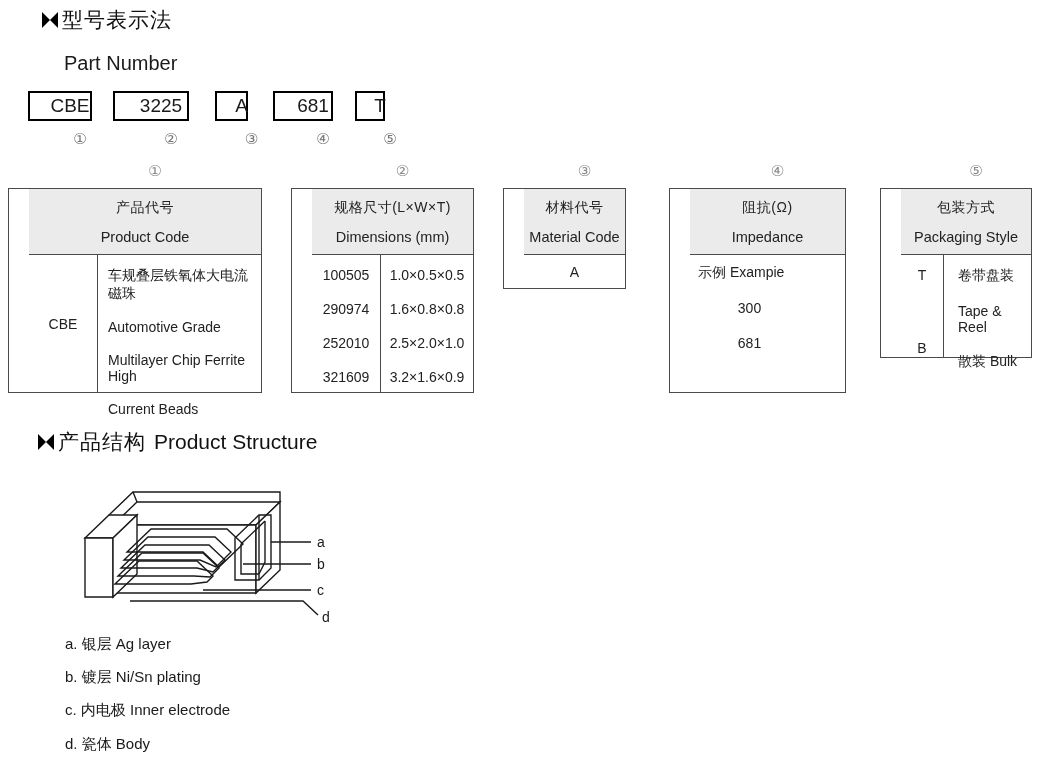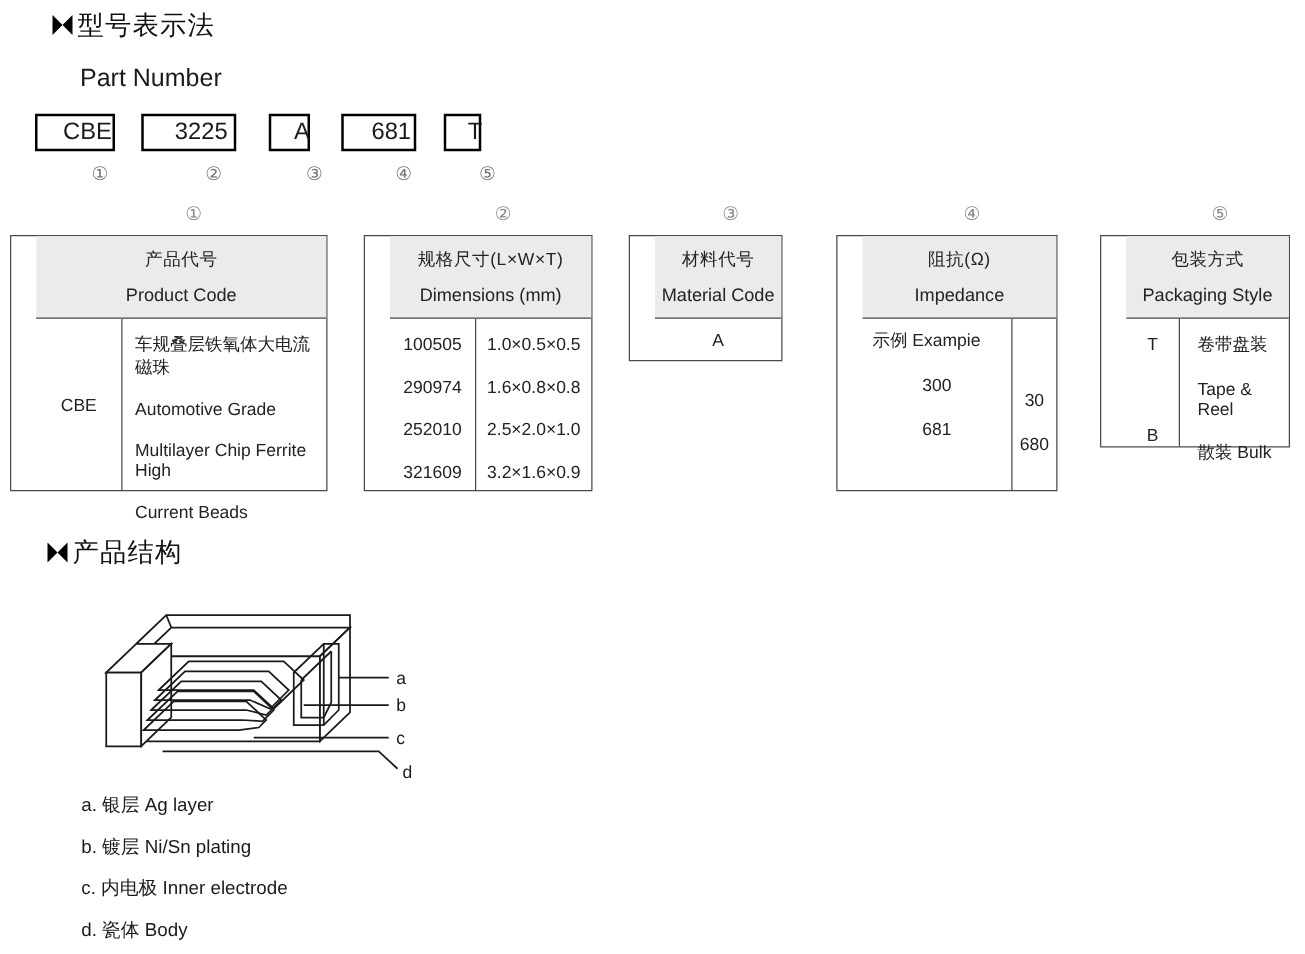--- a/index.html
+++ b/index.html
@@ -199,24 +199,20 @@
   <div class="tbl-head" style="height:66px;">
     <div class="cn">阻抗(Ω)</div>
     <div class="en">Impedance</div>
   </div>
   <div class="tbl-body" style="height:137px;">
     <div style="width:119px; padding-top:9px; box-sizing:border-box;">
       <div class="cellt" style="margin:0 0 18px 8px;">示例 Exampie</div>
       <div class="cellt center" style="margin-bottom:19px;">300</div>
       <div class="cellt center">681</div>
     </div>
-    <div class="col-div" style="flex:1; padding-top:57px; box-sizing:border-box;">
-      <div class="cellt center" style="margin-bottom:19px;">30</div>
-      <div class="cellt center">680</div>
-    </div>
   </div>
 </div>
 
 <div class="abs circ-num" style="left:880px; top:162px; width:152px;">⑤</div>
 <div class="abs tbl" style="left:880px; top:188px; width:152px; height:170px;">
   <div class="tbl-head" style="height:66px;">
     <div class="cn">包装方式</div>
     <div class="en">Packaging Style</div>
   </div>
   <div class="tbl-body" style="height:102px;">
@@ -228,20 +224,21 @@
       <div class="cellt" style="margin-bottom:18px;">卷带盘装</div>
       <div class="cellt" style="margin-bottom:18px;">Tape &amp; Reel</div>
       <div class="cellt">散装  Bulk</div>
     </div>
   </div>
 </div>
 
 <div class="abs section-heading" style="left:18px; top:428px;">
   <span class="diamond"></span>
   <span class="heading-cn">产品结构</span>
+  <span class="heading-en-inline">Product Structure</span>
 </div>
 
 <div class="abs" style="left:55px; top:468px; width:300px; height:155px;">
   <svg width="300" height="155" viewBox="0 0 300 155" xmlns="http://www.w3.org/2000/svg">
     <g fill="none" stroke="#1a1a1a" stroke-width="1.4" stroke-linejoin="miter">
 
       <path d="M38 57 L62 34 L205 34 L181 57 Z" fill="#ffffff"></path>
 
       <path d="M38 57 L38 125 L181 125 L181 57 Z" fill="#ffffff"></path>
 

